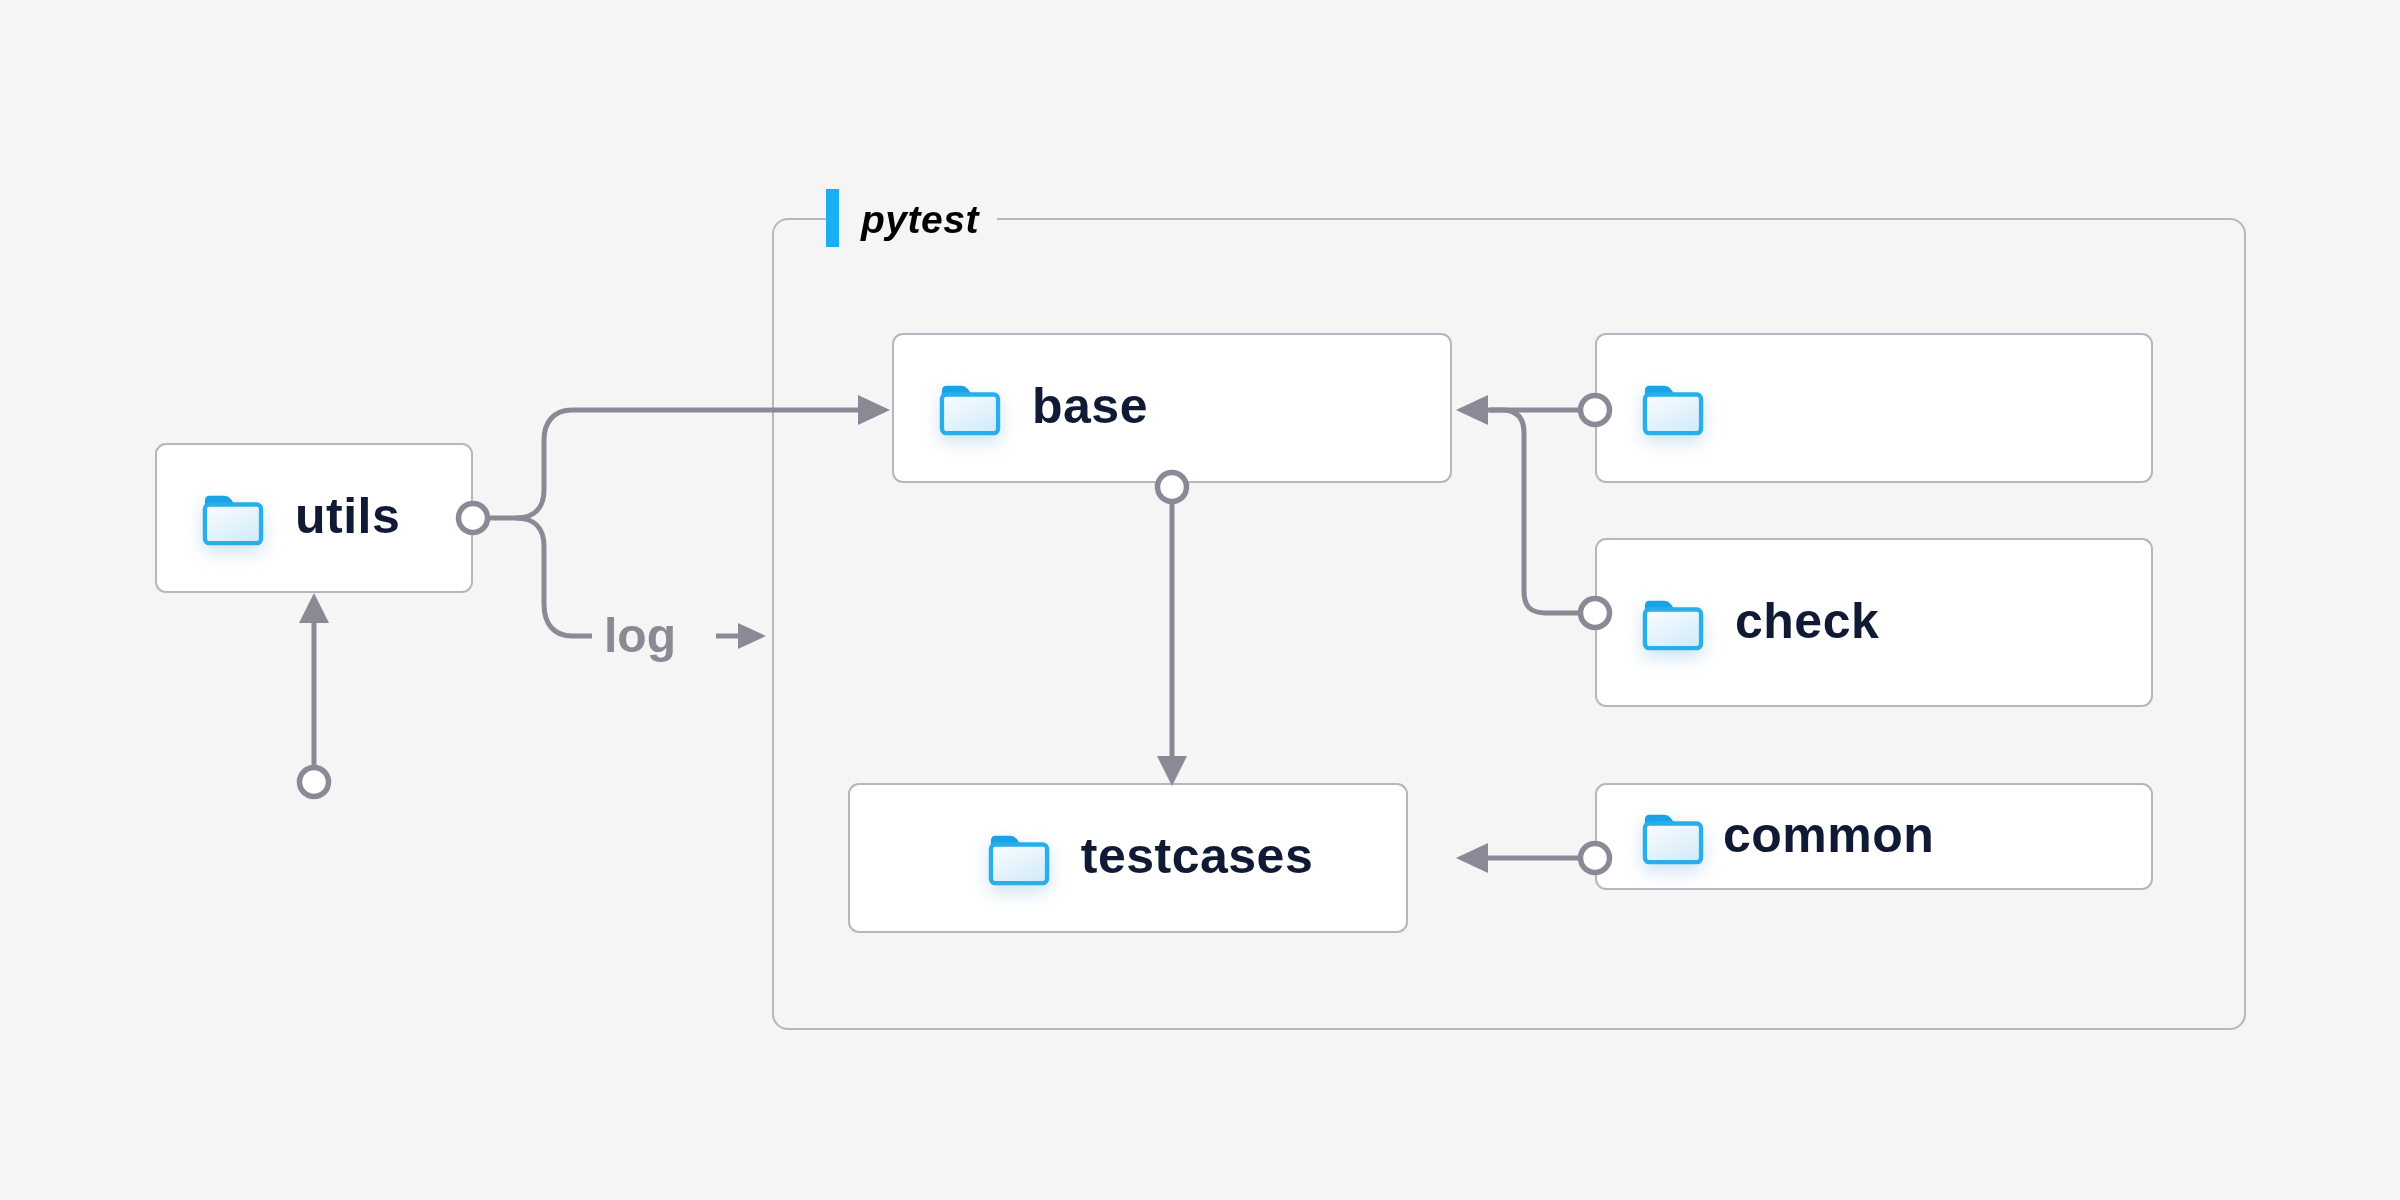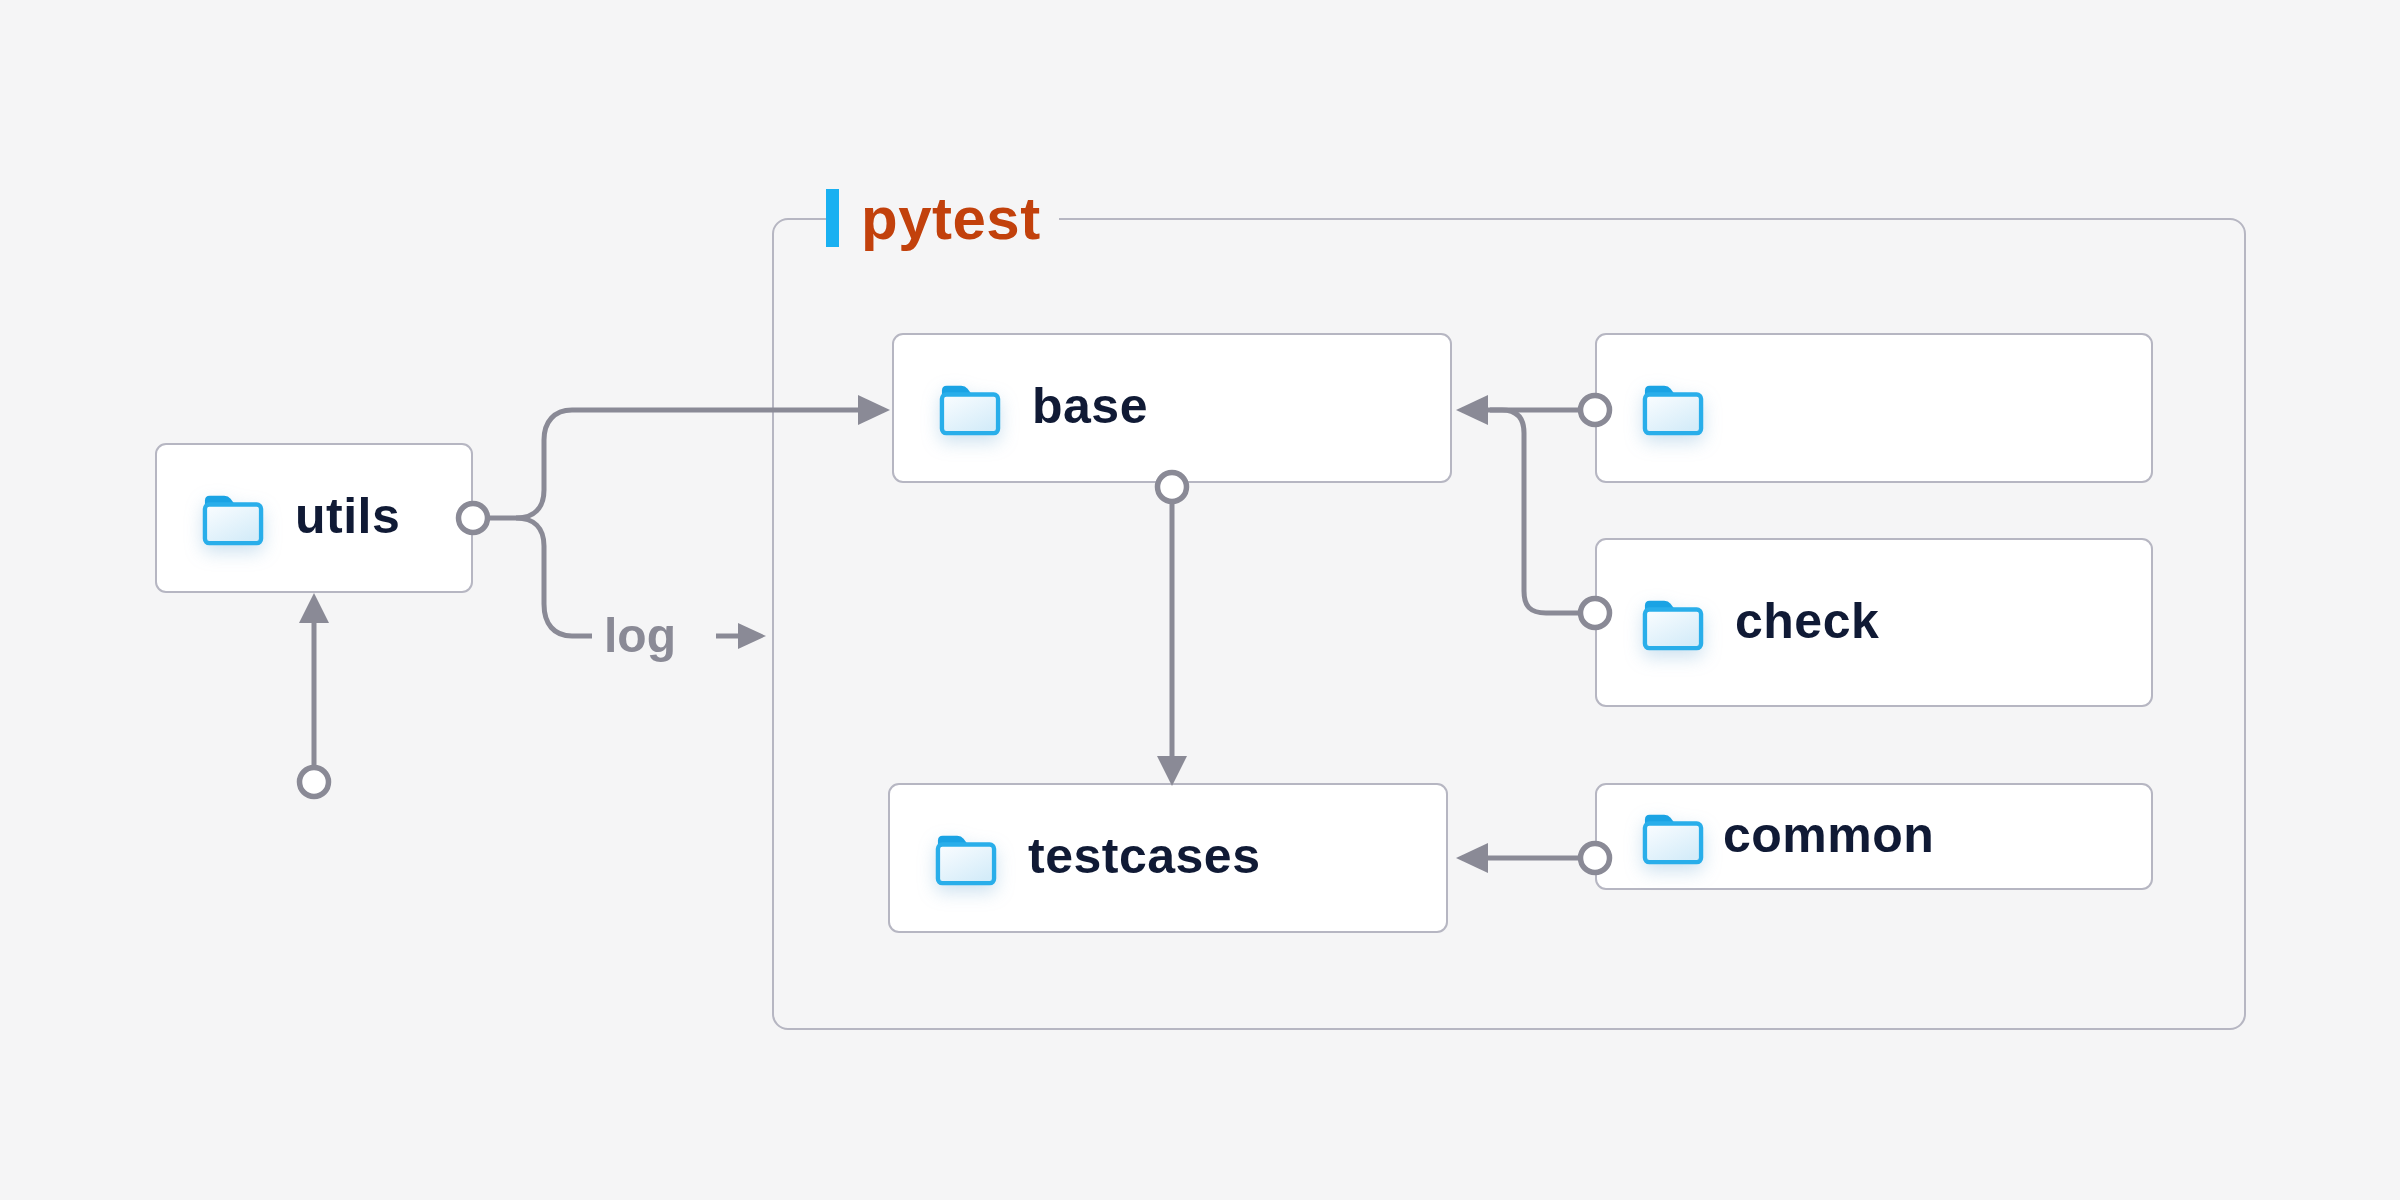--- a/index.html
+++ b/index.html
@@ -35,26 +35,27 @@
     padding-right: 18px;
     background: #f5f5f6;
     z-index: 3;
   }
   .group-label .accent-bar {
     width: 13px; height: 58px;
     background: #19b0f1;
     flex: 0 0 auto;
   }
   .group-label .group-title {
-    font-size: 60px;
+    font-size: 39px;
     font-weight: 700;
-    color: #c2410c;
+    color: #000000;
     letter-spacing: 0.5px;
     line-height: 1;
     padding-top: 2px;
+    font-style: italic;
   }
 
   
   .node {
     position: absolute;
     background: #ffffff;
     border: 2.5px solid #b6b6c2;
     border-radius: 11px;
     box-sizing: border-box;
     display: flex;
@@ -74,21 +75,21 @@
   }
   .folder-icon {
     width: 72px; height: 60px;
     flex: 0 0 auto;
     filter: drop-shadow(0px 7px 9px rgba(80, 150, 200, 0.28));
   }
 
   .node-utils     { left: 155px;  top: 443px; width: 318px; height: 150px; }
   .node-config    { left: 155px;  top: 783px; width: 318px; height: 150px; }
   .node-base      { left: 892px;  top: 333px; width: 560px; height: 150px; }
-  .node-testcases { left: 888px;  top: 783px; width: 560px; height: 150px; }
+  .node-testcases { left: 848px;  top: 783px; width: 560px; height: 150px; justify-content: center; }
   .node-pymilvus  { left: 1595px; top: 333px; width: 558px; height: 150px; }
   .node-check     { left: 1595px; top: 538px; width: 558px; height: 169px; }
   .node-common    { left: 1595px; top: 783px; width: 558px; height: 107px; gap: 14px; }
 
   
   .edges-svg {
     position: absolute;
     left: 0; top: 0;
     width: 2400px; height: 1200px;
     z-index: 4;

